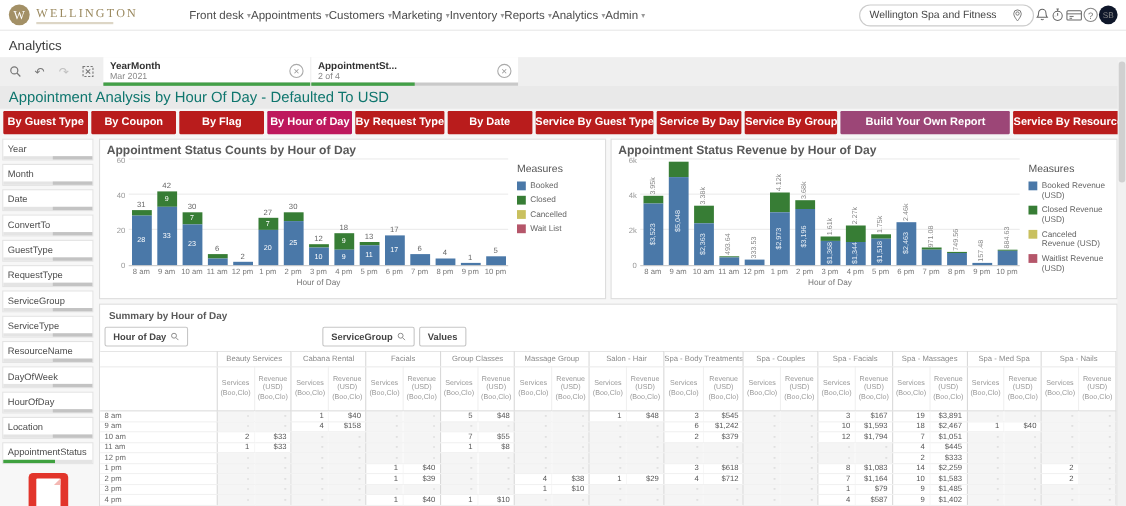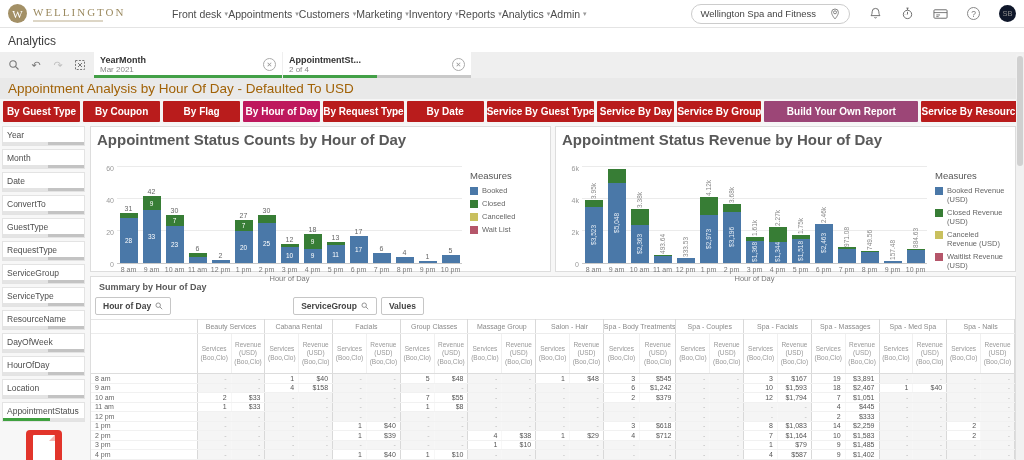--- a/index.html
+++ b/index.html
@@ -8,21 +8,21 @@
 
   
   .topnav{height:28px;background:#fff;border-bottom:1px solid #e4e4e4;display:flex;align-items:center;padding:0 8px;gap:14px}
   .brand{display:flex;align-items:center;gap:6px;min-width:150px}
   .brand-circle{width:19px;height:19px;border-radius:50%;background:#a District;background:#a39066;color:#fff;display:flex;align-items:center;justify-content:center;font-family:"Liberation Serif",serif;font-size:11px}
   .brand-word{font-family:"Liberation Serif",serif;color:#9b8a60;font-size:11px;letter-spacing:2px}
   .brand-sub{height:2px;width:70px;background:#ddd6c6;margin-top:2px}
   .nav-menu{display:flex;align-items:center;gap:0;flex:1}
   .nav-item{display:flex;align-items:center;gap:3px;font-size:10.5px;color:#4c4c4c;cursor:pointer;white-space:nowrap}
   .nav-item .caret{font-size:7px;color:#999}
-  .nav-right{display:flex;align-items:center;gap:19px}
+  .nav-right{display:flex;align-items:center;gap:1px}
   .org-pill{display:flex;align-items:center;gap:14px;border:1px solid #ccc;border-radius:12px;padding:3px 9px;font-size:9.5px;color:#444}
   .icon-btn{color:#666;display:flex;align-items:center}
   .help-circle{width:13px;height:13px;border:1px solid #888;border-radius:50%;font-size:8.5px;color:#777;display:flex;align-items:center;justify-content:center}
   .avatar{width:17px;height:17px;border-radius:50%;background:#0f172a;color:#8a8a8a;font-size:7.5px;display:flex;align-items:center;justify-content:center}
 
   
   .page-head{background:#fff;padding:6px 8px 4px;font-size:12px;color:#3c3c3c}
 
   
   .selbar{height:26px;background:#efefef;display:flex;align-items:stretch}
@@ -32,21 +32,21 @@
   .chips{display:flex;gap:1px}
   .chip{position:relative;width:188px;background:#fff;padding:3px 6px 2px;cursor:pointer}
   .chip-title{font-size:9px;font-weight:bold;color:#333}
   .chip-value{font-size:8px;color:#888}
   .chip-close{position:absolute;right:6px;top:6px;width:13px;height:13px;border:1px solid #aaa;border-radius:50%;color:#999;font-size:7px;display:flex;align-items:center;justify-content:center}
   .chip-bar{position:absolute;left:0;bottom:0;height:3px;width:100%;background:#c9c9c9}
   .chip-bar-green{position:absolute;left:0;bottom:0;height:3px;background:#43a047}
   .sel-right{margin-left:auto;display:flex;align-items:center;gap:6px;padding:0 12px;background:#e7e7e7;color:#454545;font-size:9.5px;cursor:pointer}
 
   
-  .band{height:21px;background:#e9e9e9;display:flex;align-items:center;padding:0 8px;font-size:13.5px;color:#a16207}
+  .band{height:21px;background:#e9e9e9;display:flex;align-items:center;padding:0 8px;font-size:13.5px;color:#0f766e}
 
   
   .tabsrow{display:flex;gap:3px;padding:2px 3px;background:#f5f5f5;height:25px}
   .rtab{flex:1;display:flex;align-items:center;justify-content:center;color:#fff;font-weight:bold;font-size:10px;cursor:pointer;white-space:nowrap;border-radius:1px}
   .rtab.blue{background:#b91c1c}
   .rtab.green{background:#be185d}
   .rtab.purple{background:#9c4677;flex:2}
 
   
   .main{display:flex;height:340px}
@@ -56,21 +56,21 @@
   .sb-bar{height:3px;background:#e4e4e4;position:relative}
   .sb-thumb{position:absolute;right:0;top:0;height:3px;width:45%;background:#c3c3c3}
   .sb-thumb.sel{left:0;right:auto;width:58%;background:#3fa13f}
   .pdf-icon{width:36px;height:42px;margin:8px auto 0;background:#e2352b;border-radius:4px;position:relative;cursor:pointer}
   .pdf-page{position:absolute;left:7px;top:5px;width:22px;height:27px;background:#fff;border-radius:1px}
   .pdf-fold{position:absolute;right:7px;top:5px;border-style:solid;border-width:0 0 6px 6px;border-color:transparent transparent #f4b8b3 transparent}
 
   .content{flex:1;padding:2px 8px 0 2px;min-width:0}
   .charts-row{display:flex;gap:4px;height:146px}
   .chart-box{flex:1;background:#fff;border:1px solid #ddd;padding:4px 6px 2px;min-width:0}
-  .chart-title{font-size:15px;font-weight:bold;color:#595959;margin-bottom:20px}
+  .chart-title{font-size:11px;font-weight:bold;color:#595959;margin-bottom:3px}
   .chart-body{display:flex}
   .yaxis{width:20px;position:relative;height:96px;flex:none}
   .yaxis div{position:absolute;right:3px;font-size:7px;color:#999}
   .plot-wrap{flex:1;min-width:0}
   .plot{position:relative;height:96px;border-bottom:1px solid #c9c9c9}
   .grid{position:absolute;left:0;right:0;height:1px;background:#ebebeb}
   .bars{position:absolute;left:0;right:0;top:0;bottom:0;display:flex;align-items:flex-end}
   .cell{flex:1;display:flex;flex-direction:column;align-items:center;justify-content:flex-end;height:100%;min-width:0}
   .tlabel{font-size:7px;color:#666;margin-bottom:1px;white-space:nowrap}
   .tlabel.rot,.seglabel.rot{writing-mode:vertical-rl;transform:rotate(180deg);font-size:6.5px;color:#888}

